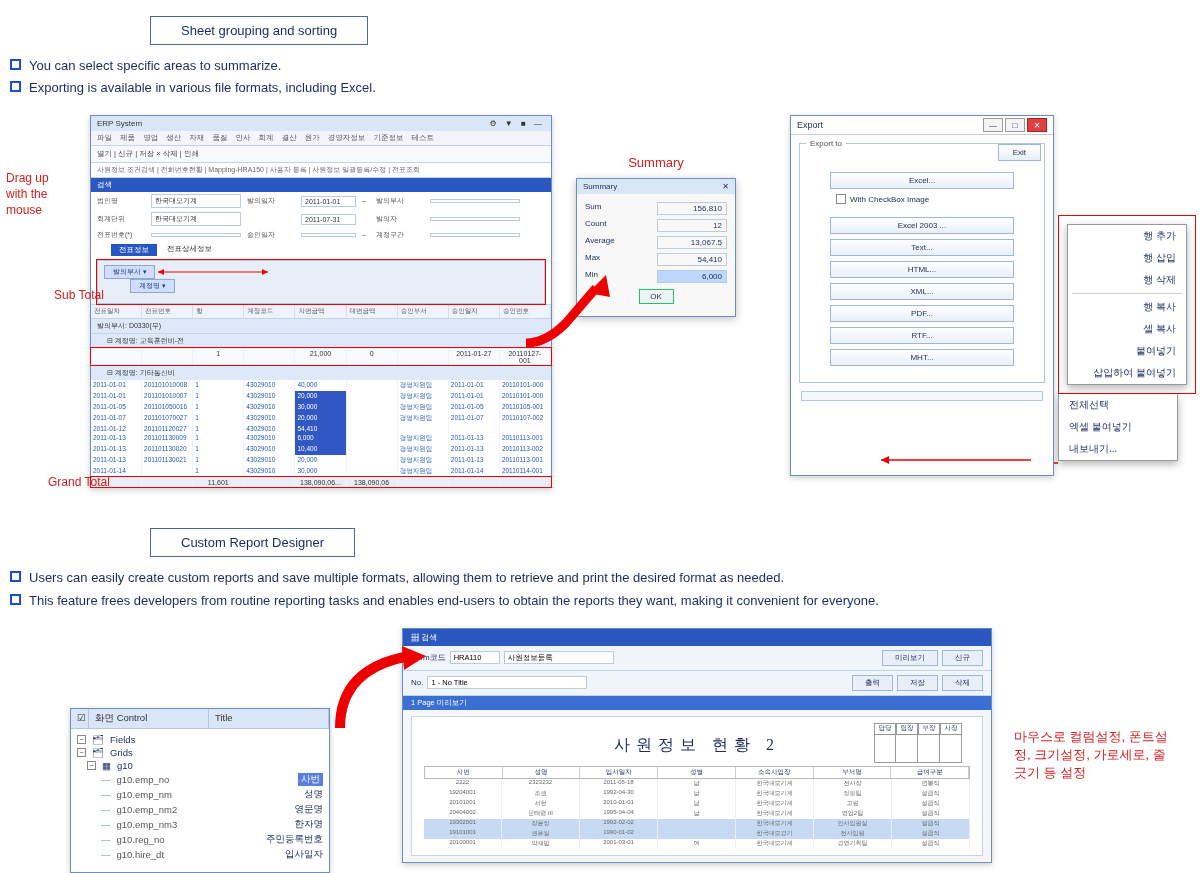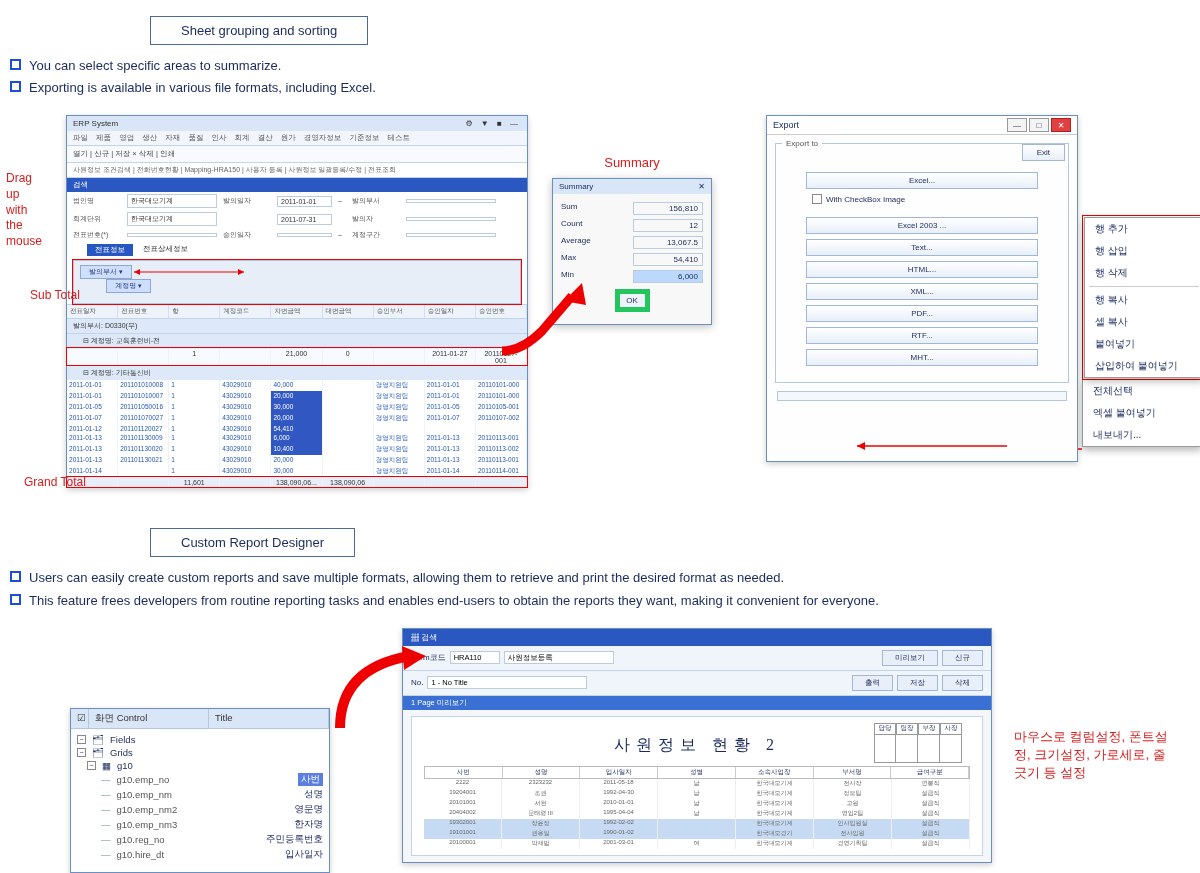--- a/index.html
+++ b/index.html
@@ -57,25 +57,25 @@
 
   
   .summary-pop {
     width:160px; border:1px solid #6a8fc2; background:#f8f8f8; font-size:8px;
     box-shadow:0 2px 8px rgba(0,0,0,.25); position:relative;
   }
   .summary-pop .hdr { background:#d9e6f7; padding:3px 6px; display:flex; justify-content:space-between;}
   .summary-pop .body { padding:8px;}
   .summary-pop .kv { display:flex; justify-content:space-between; margin-bottom:4px;}
   .summary-pop .kv .v { border:1px solid #bcd; padding:1px 4px; width:70px; text-align:right;}
-  .summary-pop .okbtn { margin:6px auto 4px; width:35px; text-align:center; border:5px solid #22c55e; padding:2px 0; background:#eef3fb;}
+  .summary-pop .okbtn { margin:6px auto 4px; width:35px; text-align:center; border:1px solid #22c55e; padding:2px 0; background:#eef3fb;}
 
   
   .export-win {
-    width:312px; border:1px solid #6a8fc2; background:#fefefe; font-size:9px;
+    width:264px; border:1px solid #6a8fc2; background:#fefefe; font-size:9px;
     box-shadow:0 2px 6px rgba(0,0,0,.2);
     position: relative;
   }
   .export-win .title { background:#fff; padding:2px 6px; display:flex; justify-content:space-between; align-items:center; border-bottom:1px solid #ccc;}
   .ctrls { display:flex; gap:2px;}
   .ctrls span { width:20px; height:14px; border:1px solid #999; display:inline-flex; align-items:center; justify-content:center; font-size:8px; background:#f4f4f4;}
   .ctrls .close { background:#e04040; color:#fff; border-color:#b02020;}
   .export-frame { margin:8px; border:1px solid #b3c7e0;}
   .export-frame .cap { font-size:8px; padding:0 4px; background:#fff; display:inline-block; position:relative; top:-6px; left:6px; color:#555;}
   .export-btns { padding:18px 30px 16px; display:flex; flex-direction:column; gap:5px;}
@@ -84,21 +84,21 @@
   .chk-row { display:flex; align-items:center; gap:4px; padding:0 0 8px 6px; font-size:8px;}
   .chk-row .chk { width:10px; height:10px; border:1px solid #888; background:#fff;}
   .progress-area { margin:6px 10px 12px; height:10px; border:1px solid #b3c7e0; background:#f4f8fc;}
 
   
   .ctx-menu {
     width:120px; border:1px solid #999; background:#fff; font-size:10px; box-shadow:0 3px 8px rgba(0,0,0,.3);
   }
   .ctx-menu .mi { padding:4px 10px; white-space:nowrap;}
   .ctx-menu .sep { height:1px; background:#ccc; margin:2px 4px;}
-  .ctx-red-box { border: 1.5px solid #e00; padding:1px; display:inline-block;}
+  .ctx-red-box { border: 1.5px solid #e00; padding:8px; display:inline-block;text-align:right;}
 
   
   .row2 { display:flex; gap:22px; align-items:flex-start; margin:18px 0 0 70px; position:relative;}
   .fields-win {
     width:260px; border:1px solid #6a8fc2; background:#fff; font-size:9.5px; box-shadow:0 2px 6px rgba(0,0,0,.2);
     margin-top:80px;
   }
   .fields-hdr { display:flex; background:#d9e6f7; border-bottom:1px solid #b3c7e0;}
   .fields-hdr span { padding:3px 6px; border-right:1px solid #b3c7e0; color:#333;}
   .fields-body { padding:4px 2px 10px;}

